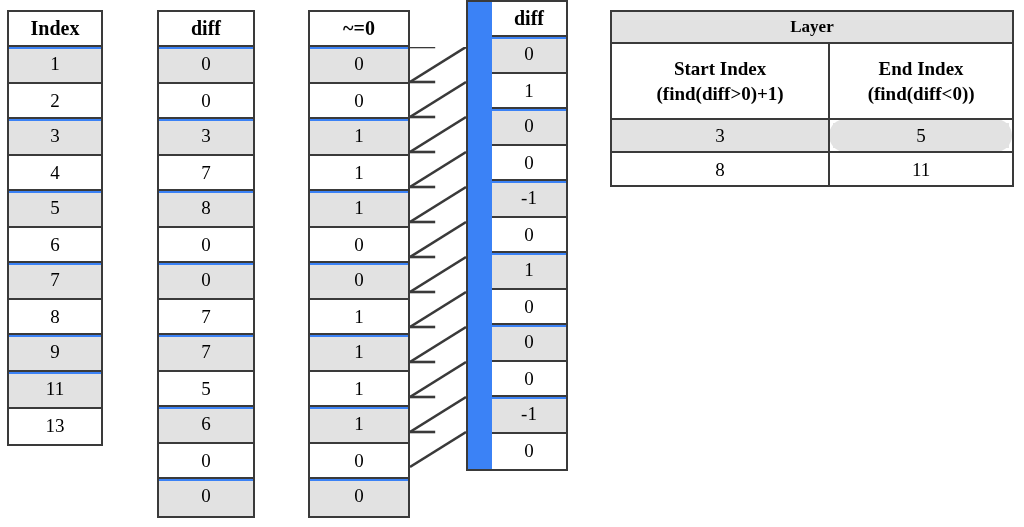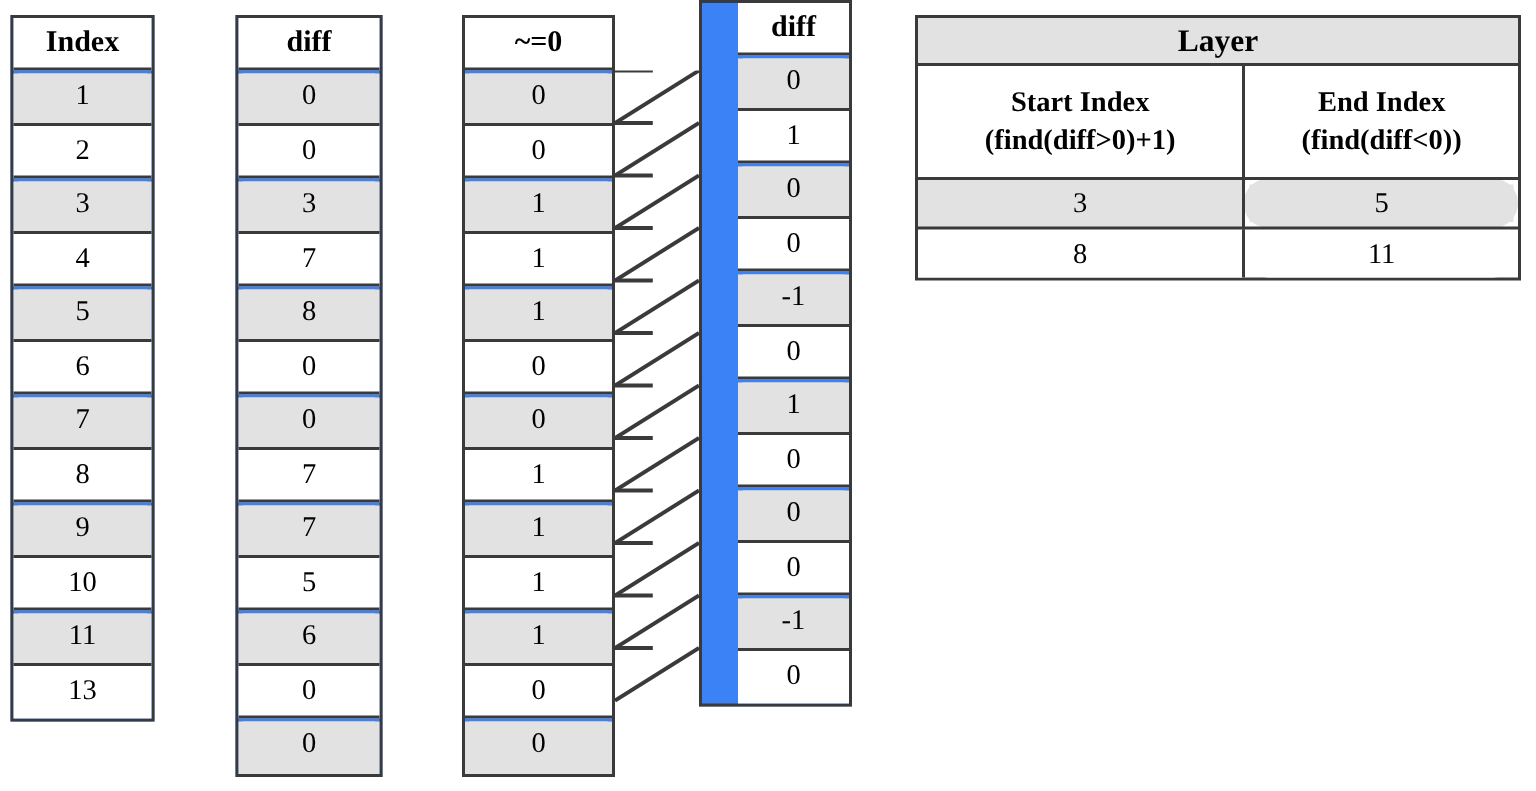--- a/index.html
+++ b/index.html
@@ -75,21 +75,21 @@
   #tbl-layer table { border-collapse: collapse; width: 100%; }
   #tbl-layer td, #tbl-layer th {
     border: 2px solid #3a3a3a;
     text-align: center;
     color: #000;
     font-size: 19px;
     padding: 0;
   }
   #tbl-layer th.title {
     font-weight: bold;
-    font-size: 21px;
+    font-size: 17px;
     height: 16px;
     background: #e2e2e2;
     border-top: none; border-left: none; border-right: none;
   }
   #tbl-layer th.title > span {
     display:block; margin: 2px 3px; background:#e2e2e2; line-height: 26px;
   }
   #tbl-layer th.sub {
     font-weight: bold;
     font-size: 19px;
@@ -137,23 +137,20 @@
         <span>6</span>
       </div>
     <div class="cell shaded">
         <span>7</span>
       </div>
     <div class="cell">
         <span>8</span>
       </div>
     <div class="cell shaded">
         <span>9</span>
-      </div>
-    <div class="cell">
-        <span>10</span>
       </div>
     <div class="cell shaded">
         <span>11</span>
       </div>
     <div class="cell">
         <span>13</span>
       </div>
   </div>
 
   <div class="coltable" id="tbl-data">

